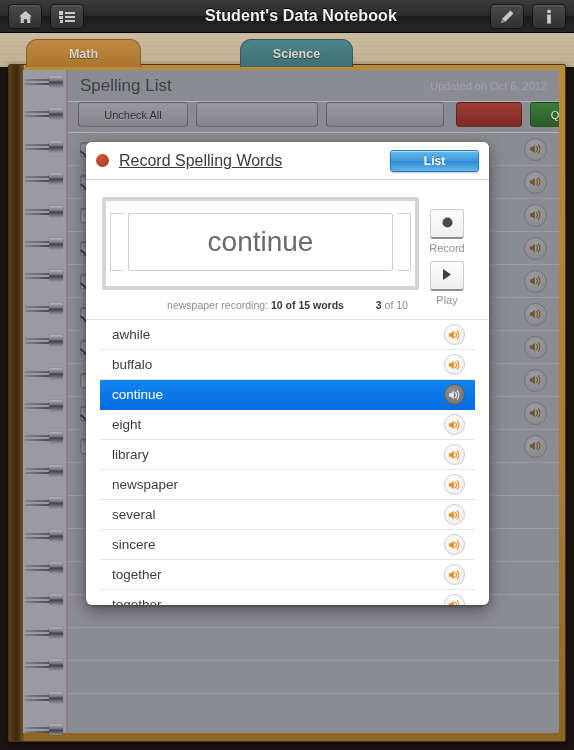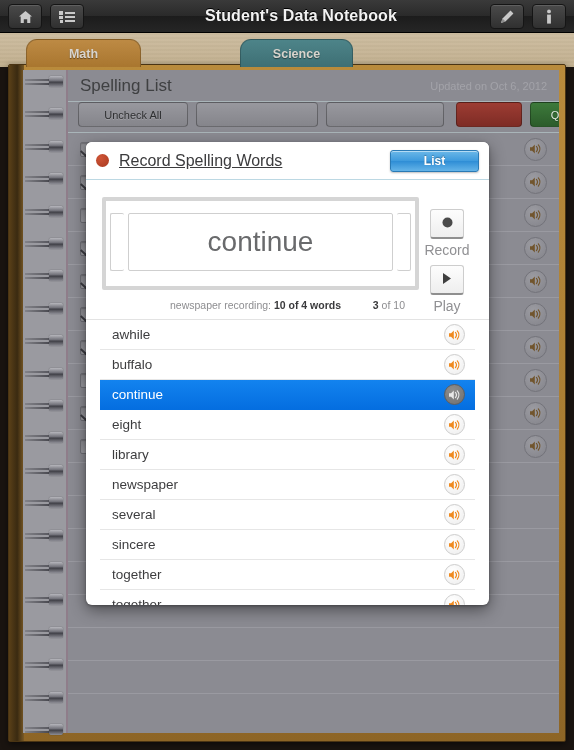--- a/index.html
+++ b/index.html
@@ -214,21 +214,21 @@
   .card-word { color: #696a6c; font-size: 28px; }
 
   
   .ctrl-col { position: absolute; right: 16px; top: 12px; width: 52px; text-align: center; }
   .ctrl-btn {
     width: 34px; height: 30px; margin: 0 auto; border-radius: 3px;
     background: linear-gradient(to bottom,#fdfdfd,#eeeeee);
     border: 1px solid #cdcdcd; border-bottom: 2px solid #8f8f8f;
     display: flex; align-items: center; justify-content: center;
   }
-  .ctrl-lbl { color: #909093; font-size: 14px; margin: 3px 0 7px; }
+  .ctrl-lbl { color: #909093; font-size: 11px; margin: 3px 0 7px; }
 
   .status-row {
     margin-top: 9px; text-align: center; font-size: 10.5px; color: #8d8d90;
     padding-bottom: 8px; border-bottom: 1px solid #e3e3e3;
   }
   .status-row b { color: #3a3a3c; }
   .status-row .gap { display: inline-block; width: 26px; }
 
   
   .mlist { position: relative; margin: 0 14px; }
@@ -593,21 +593,21 @@
             <svg width="12" height="13" viewBox="0 0 12 13">
                 <path d="M2 1l8 5.5L2 12z" fill="#3f3f3f"></path>
               </svg>
           </span>
         </div>
         <div class="ctrl-lbl">Play</div>
       </div>
 
       <div class="status-row">
         <span>newspaper recording:</span>
-        <b>10 of 4 words</b>
+        <b>10 of 15 words</b>
         <span class="gap"></span>
         <b>3</b><span> of 10</span>
       </div>
 
       <div class="mlist" id="modal-list">
           <div class="mrow">
             <span class="mrow-label">awhile</span>
             <span class="spk">
               <svg width="13" height="12" viewBox="0 0 13 12">
                 <path d="M1 4.2h2.1L5.8 1.6v8.8L3.1 7.8H1z" fill="#f08a1e"></path>

